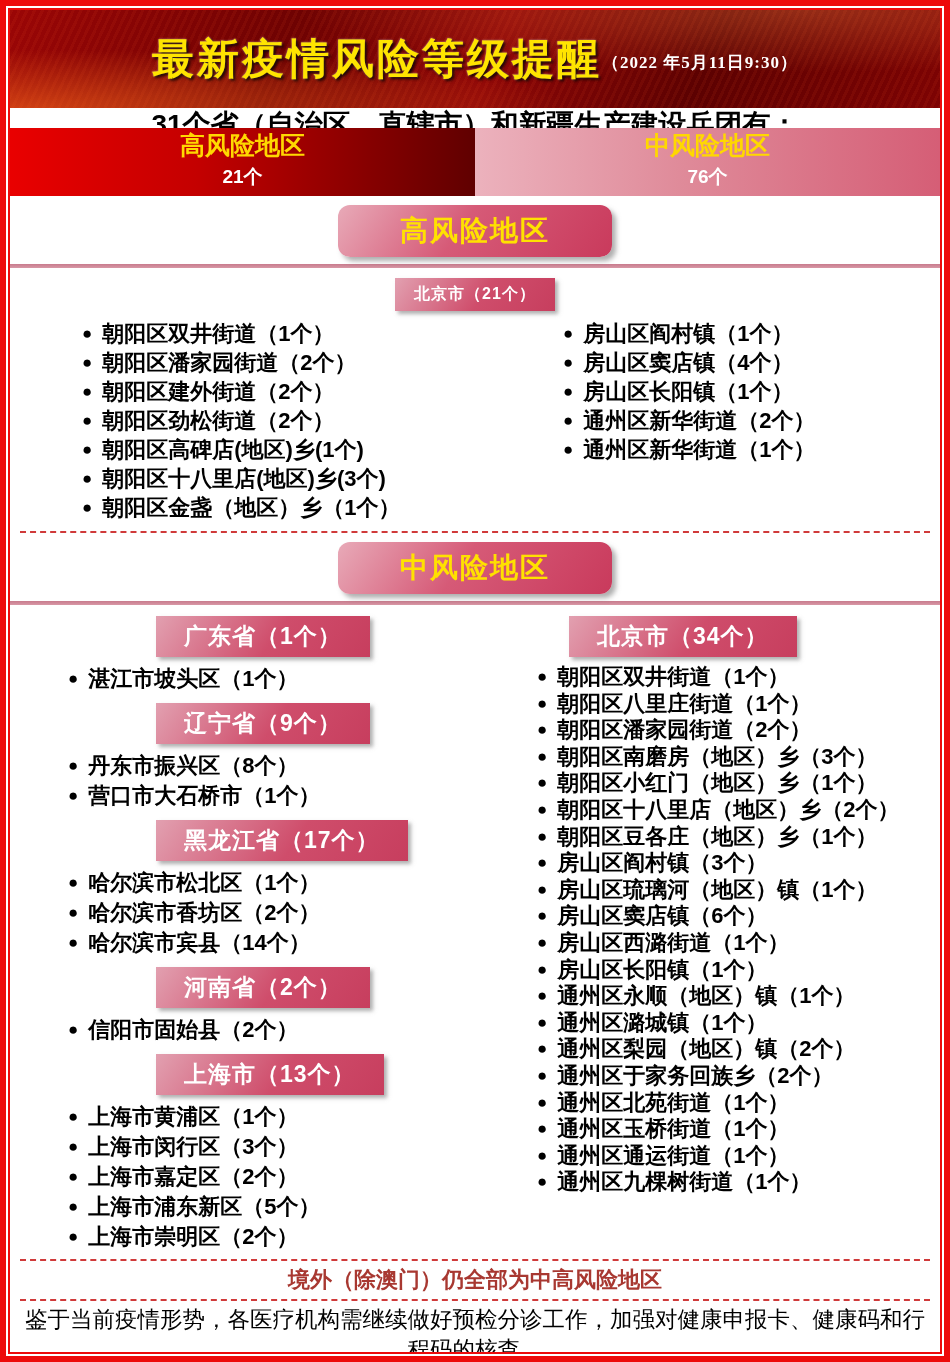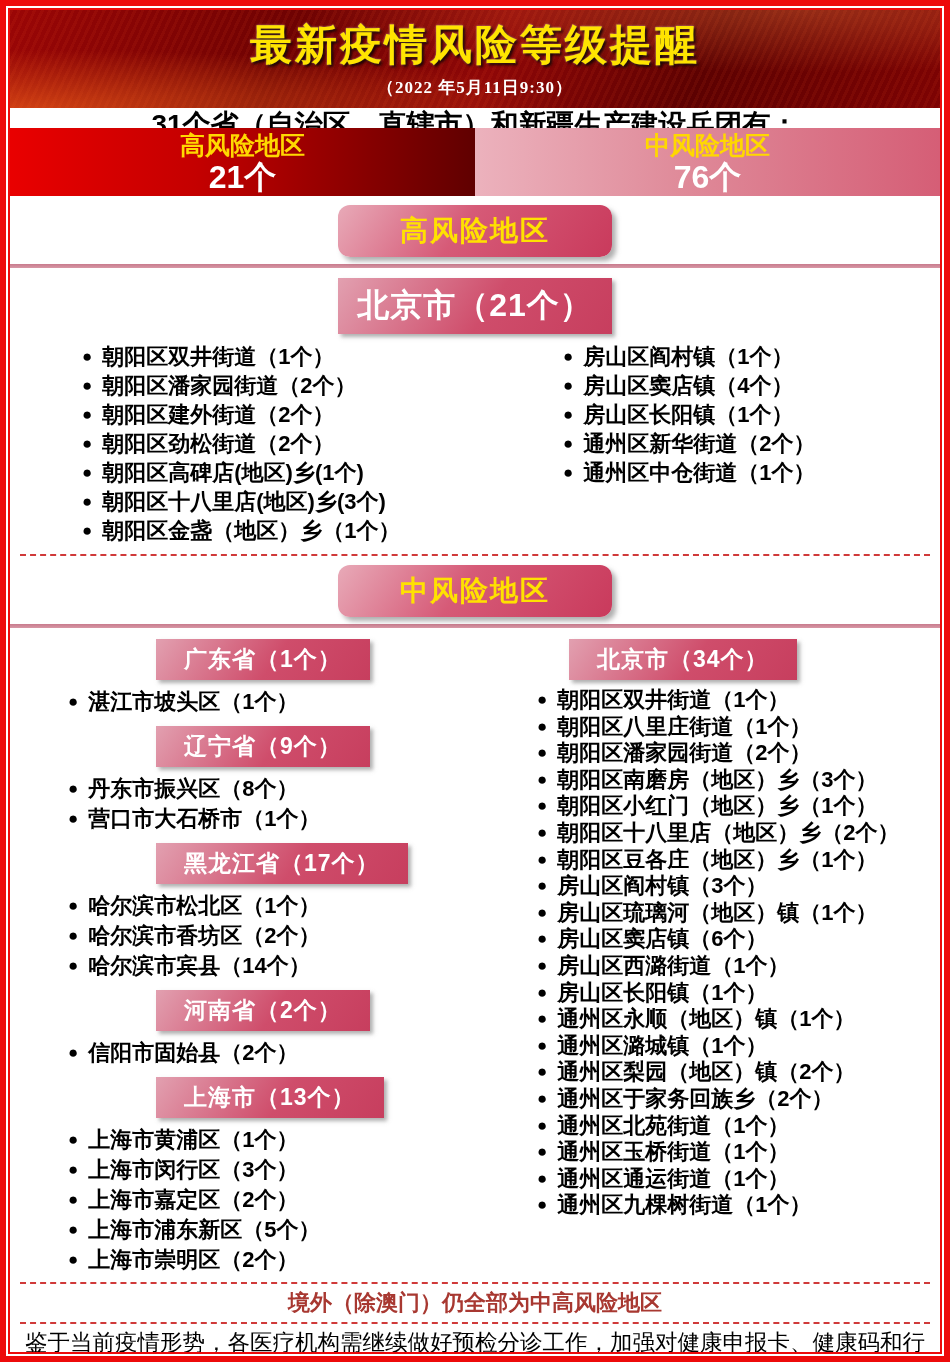--- a/index.html
+++ b/index.html
@@ -7,21 +7,21 @@
   .page {
     position:relative; width:950px; height:1362px; background:#fff;
     border:6px solid #ed0b0b; overflow:hidden;
   }
   .inner {
     position:absolute; inset:2px; border:2px solid #ed0b0b;
     overflow:hidden; background:#fff;
   }
   
   .hdr {
-    height:98px; display:flex; flex-direction:column; justify-content:center; align-items:center;
+    height:98px; display:flex; flex-direction:row; justify-content:center; align-items:center;
     background:
       radial-gradient(ellipse at 2% 100%, rgba(255,110,30,.55), transparent 42%),
       radial-gradient(ellipse at 85% 0%, rgba(255,140,70,.30), transparent 45%),
       repeating-linear-gradient(115deg, rgba(255,90,40,.08) 0 3px, transparent 3px 7px),
       linear-gradient(115deg, #9b0606 0%, #6e0202 30%, #8f0707 52%, #5c0101 74%, #7e0303 100%);
   }
   .hdr-title {
     font-family:"Liberation Serif", serif; font-weight:bold; font-size:42px; line-height:50px;
     color:#ffe400; letter-spacing:3px;
     text-shadow:2px 2px 3px rgba(0,0,0,.85), 0 0 2px rgba(255,255,255,.65);
@@ -30,37 +30,37 @@
     font-family:"Liberation Serif", serif; font-weight:bold; font-size:17px; color:#ffffff;
     margin-top:6px; letter-spacing:1px;
   }
   
   .intro { height:20px; line-height:34px; text-align:center; font-weight:bold; font-size:28px; color:#000; }
   .stats { display:flex; height:68px; }
   .stat { width:50%; display:flex; flex-direction:column; justify-content:center; align-items:center; }
   .stat-high { background:linear-gradient(to right, #e90000 0%, #c40000 40%, #600000 100%); }
   .stat-mid  { background:linear-gradient(to right, #ecb2bd 0%, #df8a99 45%, #d55e76 100%); }
   .stat-label { font-size:25px; font-weight:bold; color:#ffd800; line-height:30px; }
-  .stat-count { font-size:32px; font-weight:bold; color:#ffffff; line-height:34px; }
+  .stat-count { font-size:19px; font-weight:bold; color:#ffffff; line-height:34px; }
   
   .banner-wrap { text-align:center; margin:9px 0 7px; }
   .banner {
     display:inline-block; padding:7px 62px; border-radius:12px;
     background:linear-gradient(125deg, #e8aab8 0%, #d65a77 45%, #c93a5c 100%);
     box-shadow:4px 4px 5px rgba(110,110,110,.55);
     font-size:28px; font-weight:bold; color:#ffe100; letter-spacing:2px;
   }
   .rose-line { height:4px; background:linear-gradient(to bottom,#c87b8d,#d898a6); }
   .dotted { border-top:2px dashed #d03a3a; margin:3px 10px; }
   
   .city-box {
     width:fit-content; margin:10px auto 8px; padding:6px 19px;
     background:linear-gradient(125deg, #e2a0b0 0%, #cf4d6b 55%, #c73e5e 100%);
     box-shadow:3px 3px 4px rgba(110,110,110,.55);
-    font-size:32px; font-weight:bold; color:#ffffff; letter-spacing:1px;
+    font-size:16px; font-weight:bold; color:#ffffff; letter-spacing:1px;
   }
   .prov-box {
     width:fit-content; margin:9px 0 7px 88px; padding:5px 28px;
     background:linear-gradient(125deg, #e2a0b0 0%, #cf4d6b 55%, #c73e5e 100%);
     box-shadow:3px 3px 4px rgba(110,110,110,.55);
     font-size:23px; font-weight:bold; color:#ffffff; letter-spacing:1px;
   }
   .cols { display:flex; }
   .col { width:50%; }
   ul.risk-list { list-style:none; }
@@ -125,21 +125,21 @@
               <li><span class="bullet">●</span><span>朝阳区十八里店(地区)乡(3个)</span></li>
               <li><span class="bullet">●</span><span>朝阳区金盏（地区）乡（1个）</span></li>
             </ul>
           </div>
           <div class="col col-r">
             <ul class="risk-list">
               <li><span class="bullet">●</span><span>房山区阎村镇（1个）</span></li>
               <li><span class="bullet">●</span><span>房山区窦店镇（4个）</span></li>
               <li><span class="bullet">●</span><span>房山区长阳镇（1个）</span></li>
               <li><span class="bullet">●</span><span>通州区新华街道（2个）</span></li>
-              <li><span class="bullet">●</span><span>通州区中仓街道（1个）</span></li>
+              <li><span class="bullet">●</span><span>通州区新华街道（1个）</span></li>
             </ul>
           </div>
         </div>
     </div>
 
     <div class="dotted"></div>
 
     <div class="banner-wrap">
       <div class="banner">中风险地区</div>
     </div>

